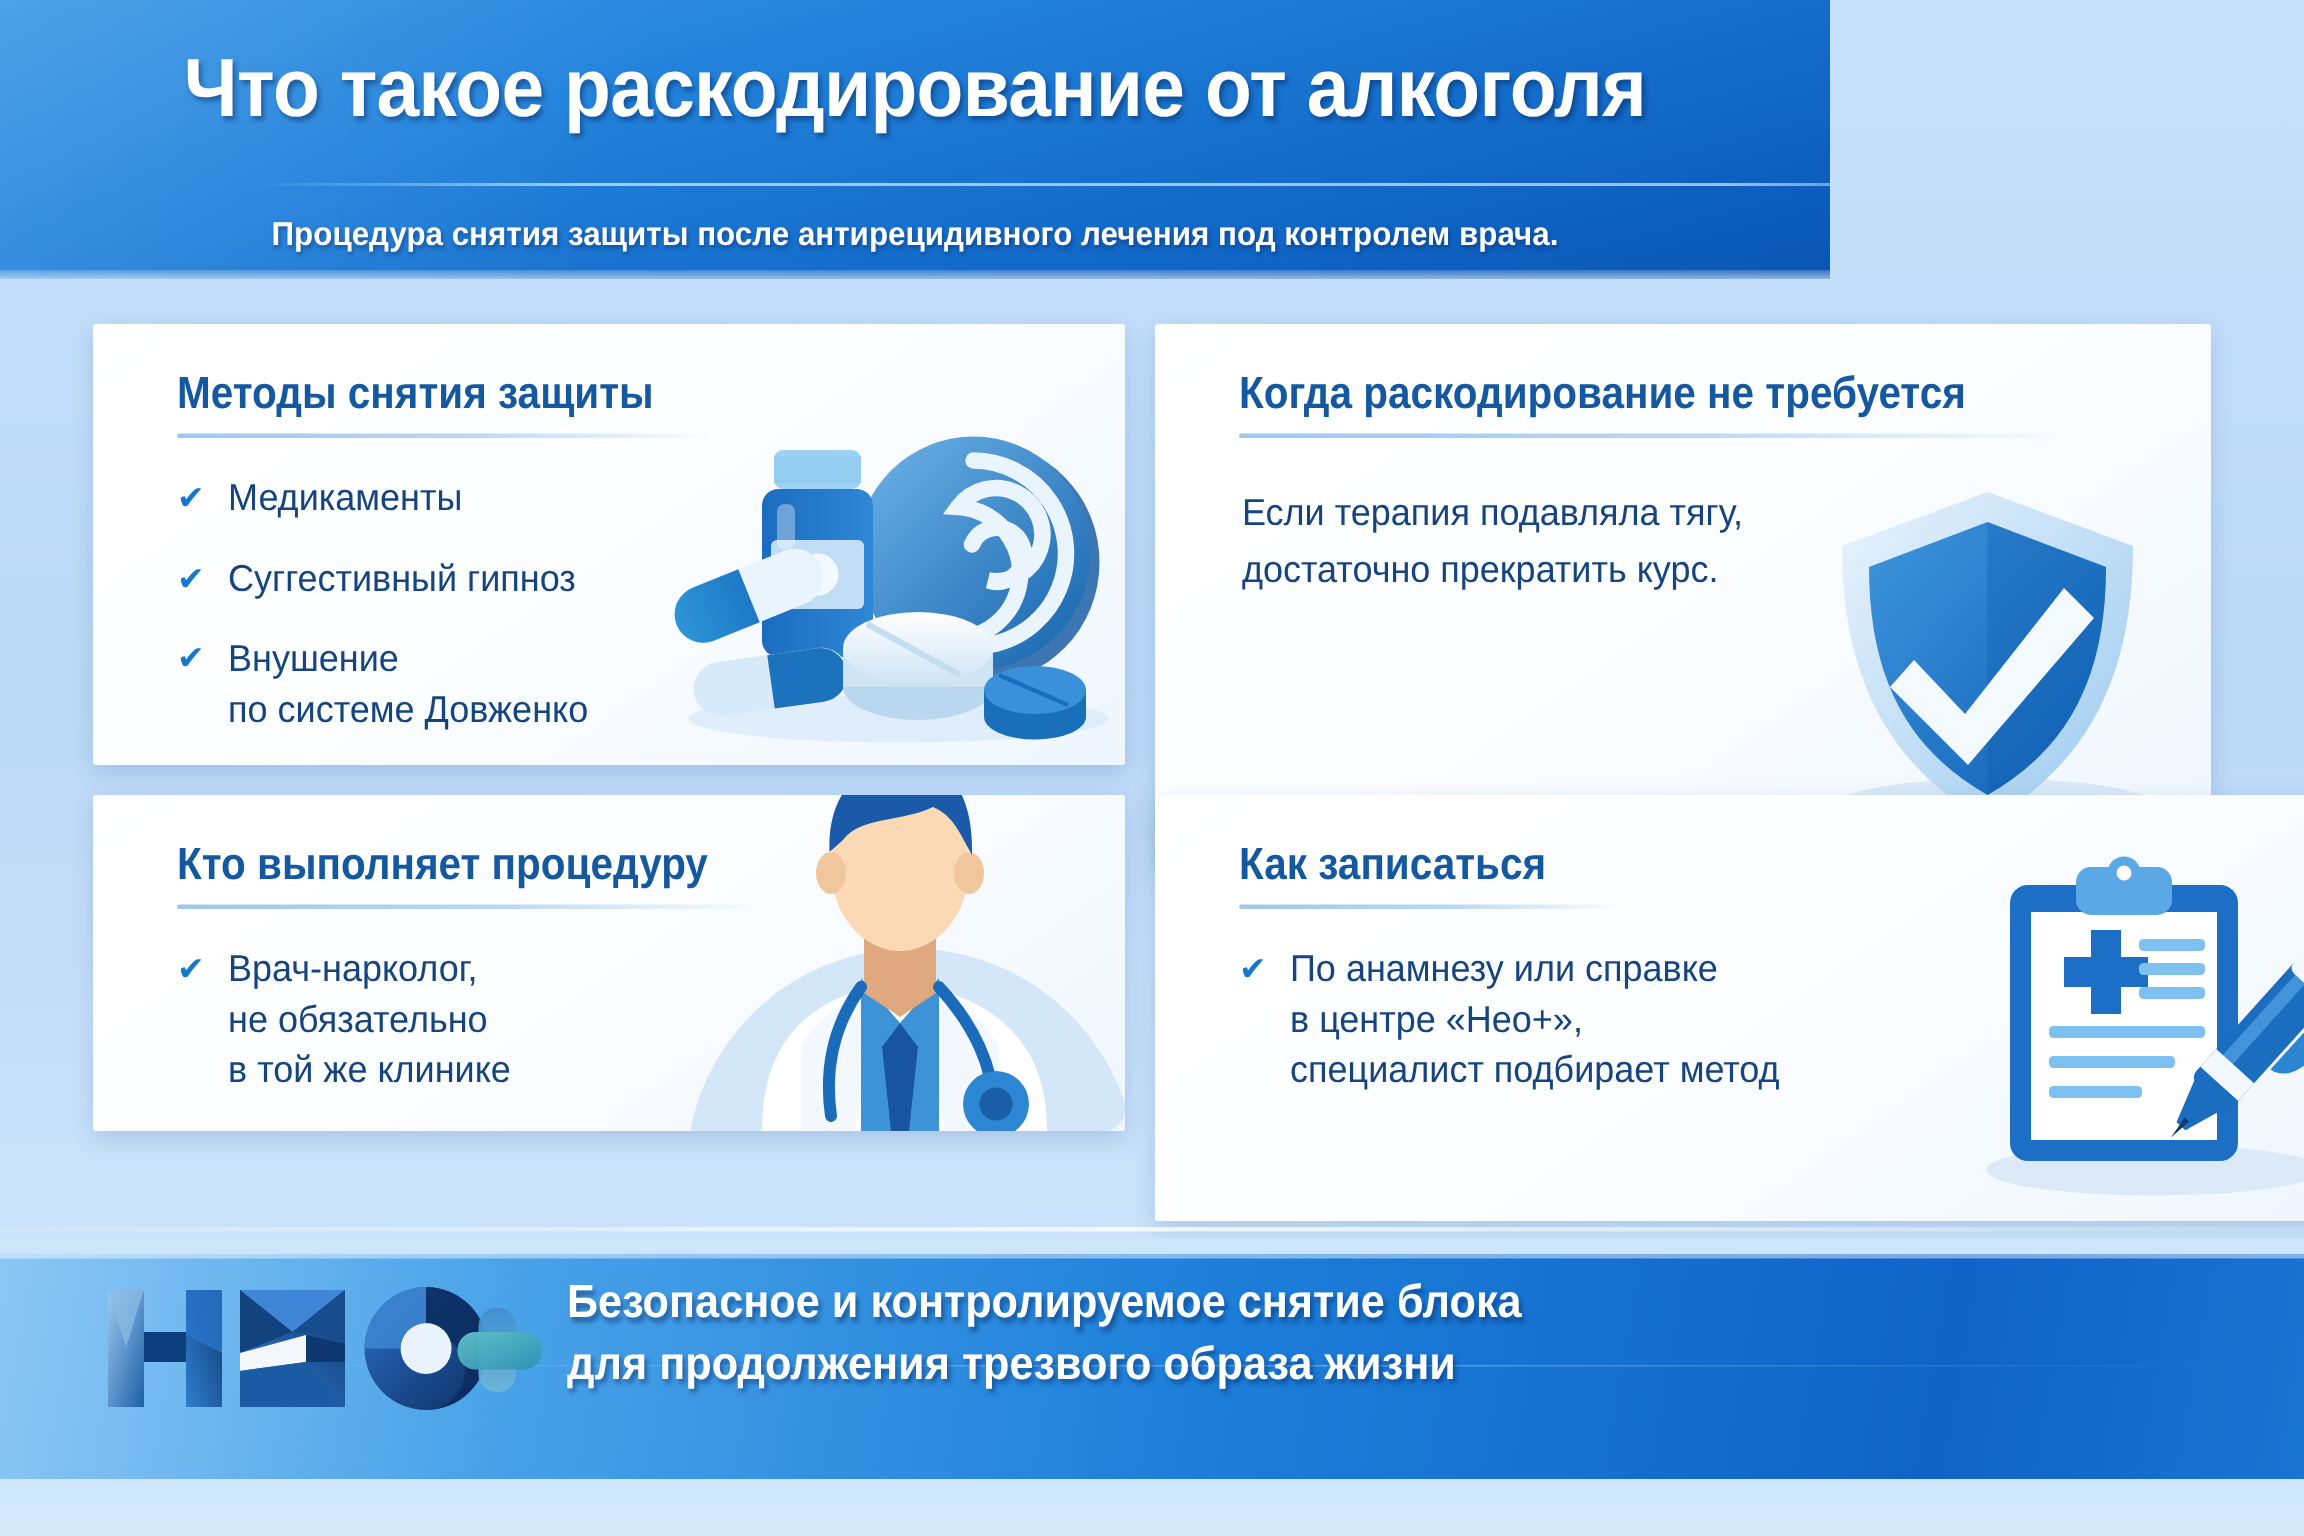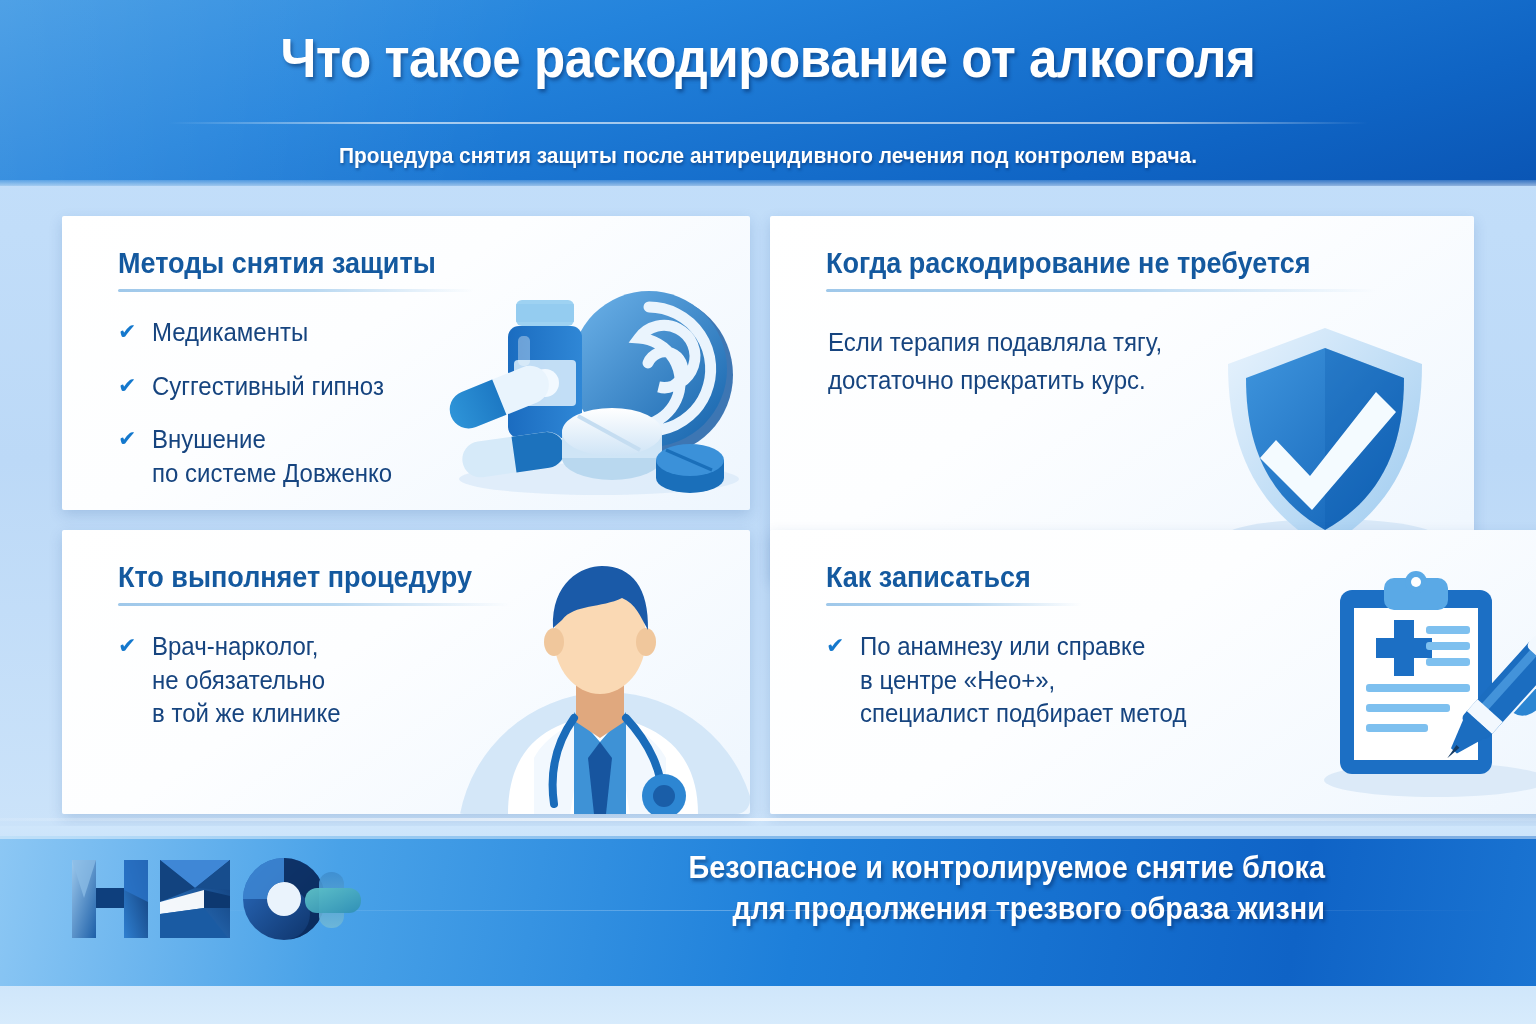--- a/index.html
+++ b/index.html
@@ -5,21 +5,21 @@
   html,body{margin:0;padding:0;}
   body{
     width:1536px;height:1024px;overflow:hidden;
     font-family:"Liberation Sans","DejaVu Sans",sans-serif;
     background:#bfdcf8;
   }
   .poster{position:relative;width:1536px;height:1024px;
     background:linear-gradient(180deg,#c6e1fb 0%,#bcd9f7 45%,#d3e8fb 100%);}
 
   
-  .header{position:absolute;left:0;top:0;width:1536px;height:186px;
+  .header{position:absolute;left:0;top:0;width:1220px;height:186px;
     background:linear-gradient(165deg,#3a96e3 0%,#2383dc 32%,#0f64c4 78%,#0a55b4 100%);
     overflow:hidden;text-decoration:underline;}
   .header::after{content:"";position:absolute;left:0;right:0;bottom:0;height:6px;
     background:linear-gradient(180deg,rgba(255,255,255,.18),rgba(255,255,255,.55));}
   .hdr-sheen{position:absolute;left:-10%;top:-60%;width:70%;height:220%;
     background:linear-gradient(100deg,rgba(255,255,255,.14),rgba(255,255,255,0) 62%);
     transform:rotate(6deg);pointer-events:none;}
   .title{position:absolute;left:0;right:0;top:26px;text-align:center;
     font-size:55px;font-weight:bold;color:#ffffff;letter-spacing:-0.5px;
     font-family:"Liberation Sans","DejaVu Sans",sans-serif;
@@ -31,21 +31,21 @@
     font-size:22px;font-weight:600;color:#ffffff;transform:scaleX(.95);
     text-shadow:1px 2px 3px rgba(0,30,80,.45);}
 
   
   .grid{position:absolute;left:62px;top:216px;width:1412px;height:598px;}
   .card{position:absolute;border-radius:2px;
     background:linear-gradient(145deg,#ffffff 0%,#fdfeff 42%,#eef6fe 100%);
     box-shadow:0 5px 14px rgba(23,70,140,.17);overflow:hidden;}
   .card-tl{left:0;top:0;width:688px;height:294px;}
   .card-tr{left:708px;top:0;width:704px;height:362px;}
-  .card-bl{left:0;top:314px;width:688px;height:284px;}
+  .card-bl{left:0;top:314px;width:688px;height:224px;}
   .card-br{left:708px;top:314px;width:814px;height:284px;}
 
   .card-head{position:absolute;left:56px;top:30px;}
   .card-title{font-size:30px;font-weight:bold;color:#14599f;
     transform:scaleX(.9);transform-origin:left center;white-space:nowrap;
     text-shadow:0 1px 1px rgba(255,255,255,.9);}
   .card-rule{margin-top:9px;height:3px;border-radius:2px;
     background:linear-gradient(90deg,#9fc8ea 0%,#b9d8f1 55%,rgba(200,225,245,0) 100%);}
   .rule-w1{width:356px}.rule-w2{width:550px}.rule-w3{width:392px}.rule-w4{width:256px}
 
@@ -70,21 +70,21 @@
   .footer-outer{position:absolute;left:0;top:826px;width:1536px;height:198px;
     background:linear-gradient(180deg,#cfe6fb 0%,#bfdcf8 40%,#d7ebfc 100%);}
   .footer-band{position:absolute;left:0;top:10px;width:1536px;height:150px;
     background:linear-gradient(100deg,#8cc7f4 0%,#49a2e8 22%,#1d7fda 52%,#0f63c6 84%,#1a74d2 100%);
     overflow:hidden;}
   .footer-band::before{content:"";position:absolute;left:0;right:0;top:0;height:3px;
     background:rgba(255,255,255,.45);}
   .fband-line{position:absolute;left:180px;right:40px;top:74px;height:1px;
     background:linear-gradient(90deg,rgba(255,255,255,0),rgba(255,255,255,.33),rgba(255,255,255,0));}
   .footer-logo{position:absolute;left:62px;top:850px;width:300px;height:98px;}
-  .footer-text{position:absolute;left:360px;top:848px;width:1000px;text-align:right;}
+  .footer-text{position:absolute;left:343px;top:848px;width:1000px;text-align:left;}
   .f-line{font-size:31px;font-weight:bold;color:#fff;line-height:1.32;
     transform:scaleX(.93);text-shadow:2px 3px 4px rgba(0,35,90,.5);}
   .divider-top{position:absolute;left:0;top:818px;width:1536px;height:3px;
     background:linear-gradient(90deg,rgba(255,255,255,.1),rgba(255,255,255,.8),rgba(255,255,255,.1));}
 </style>
 </head>
 <body>
 
 <div class="poster">
 

